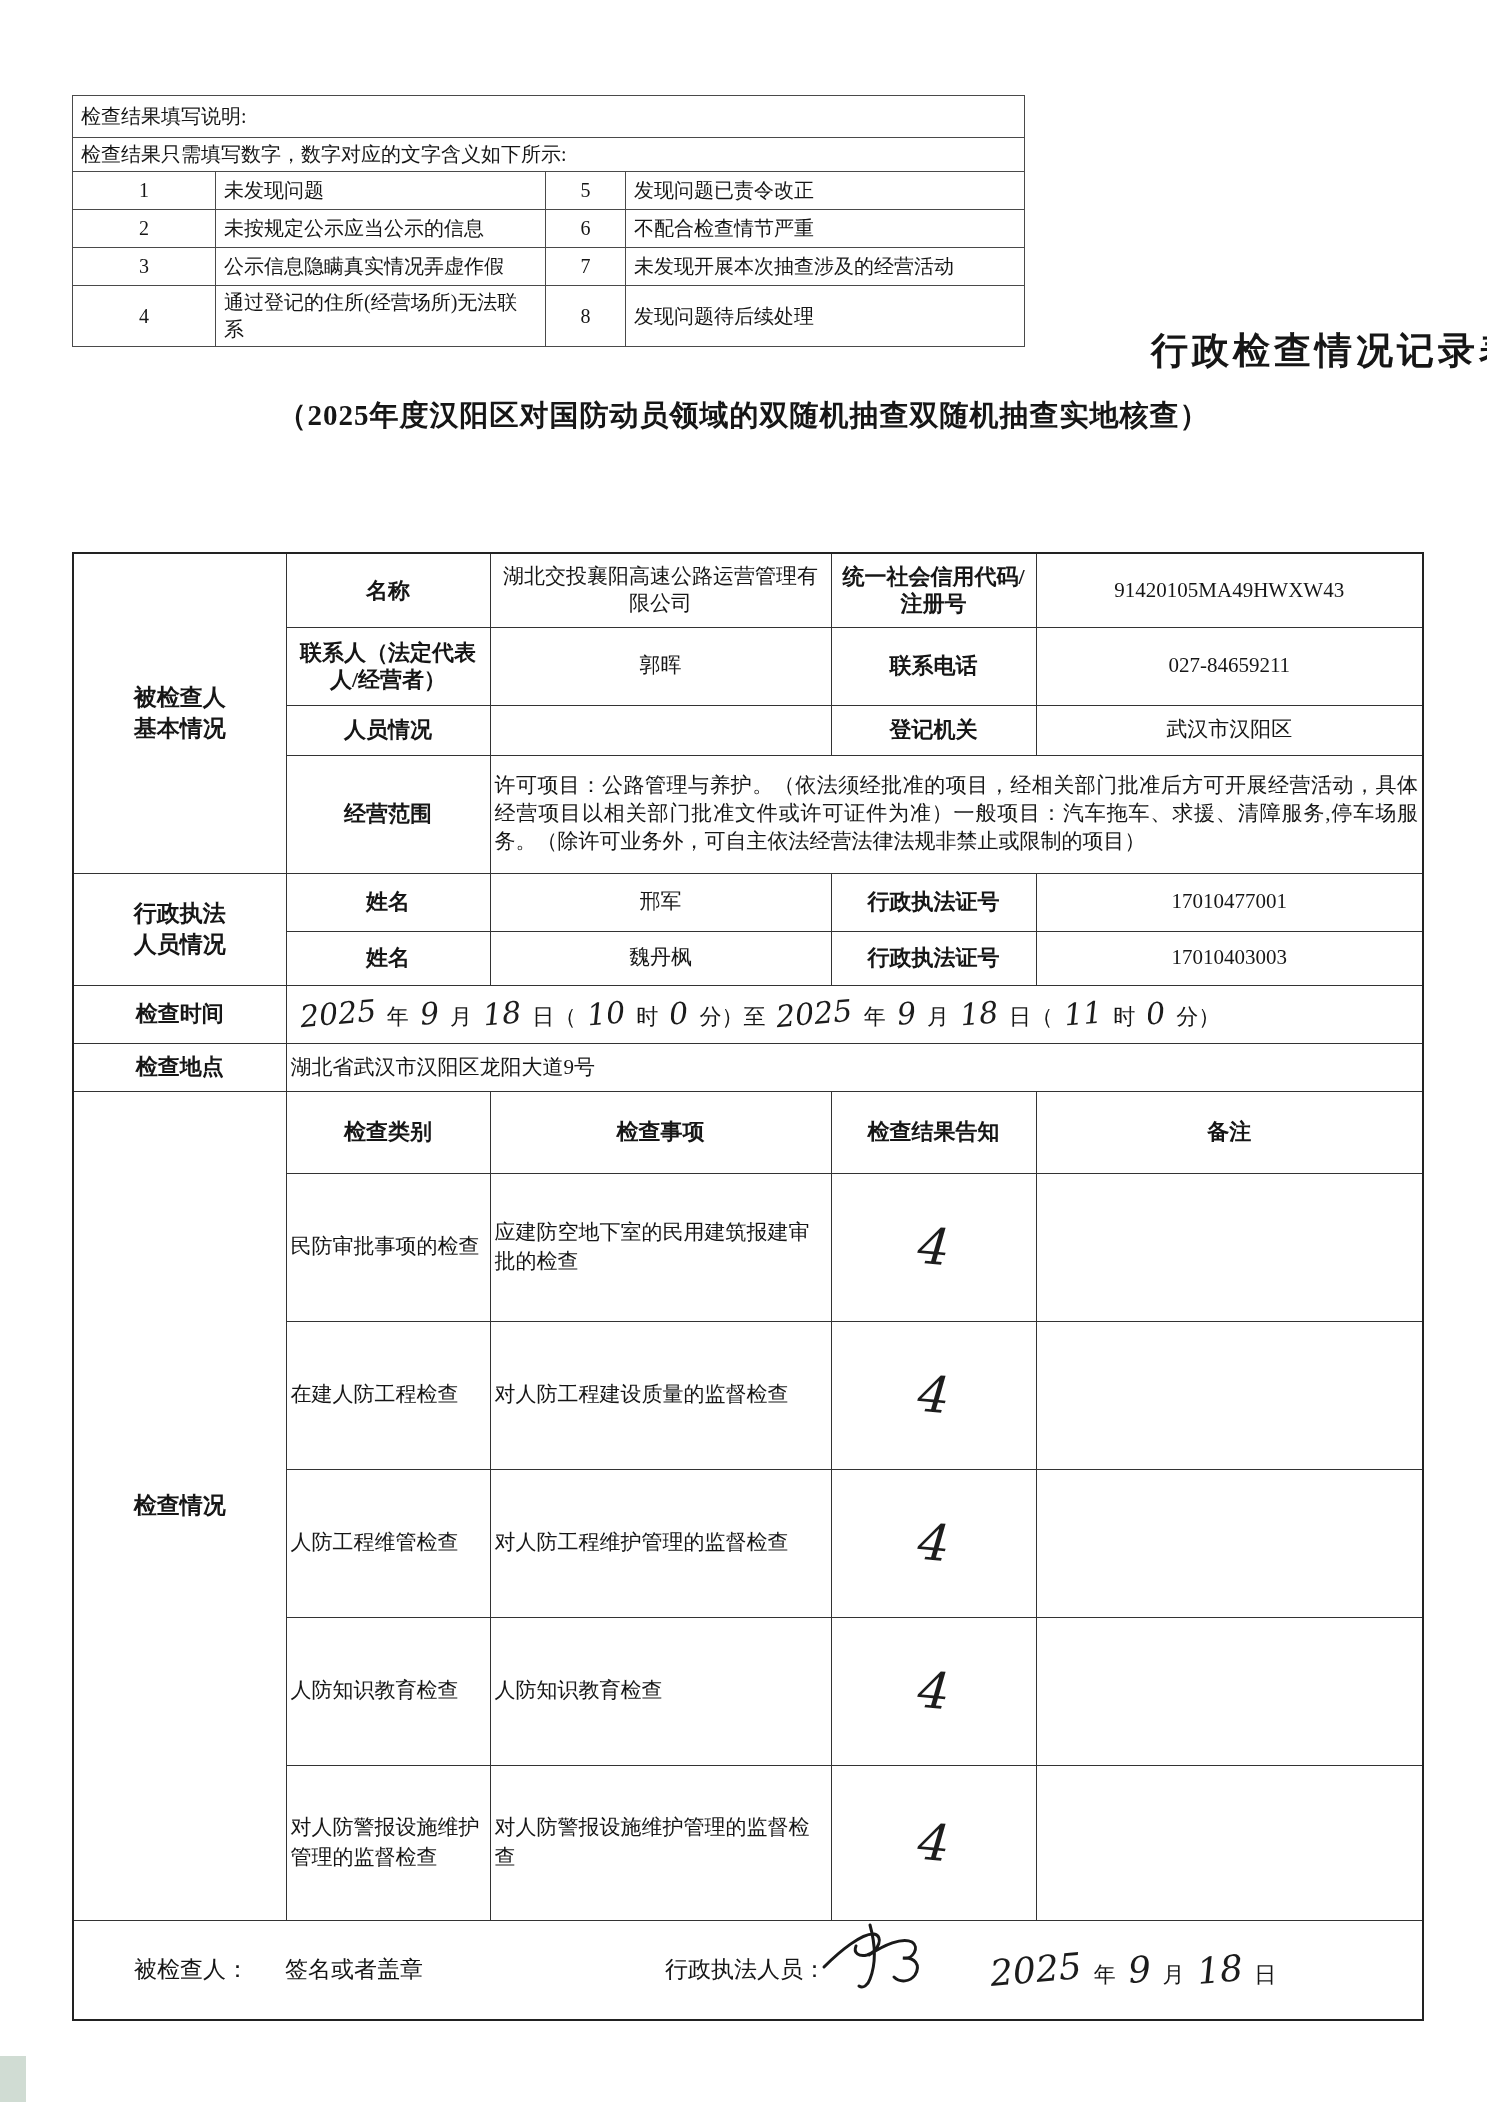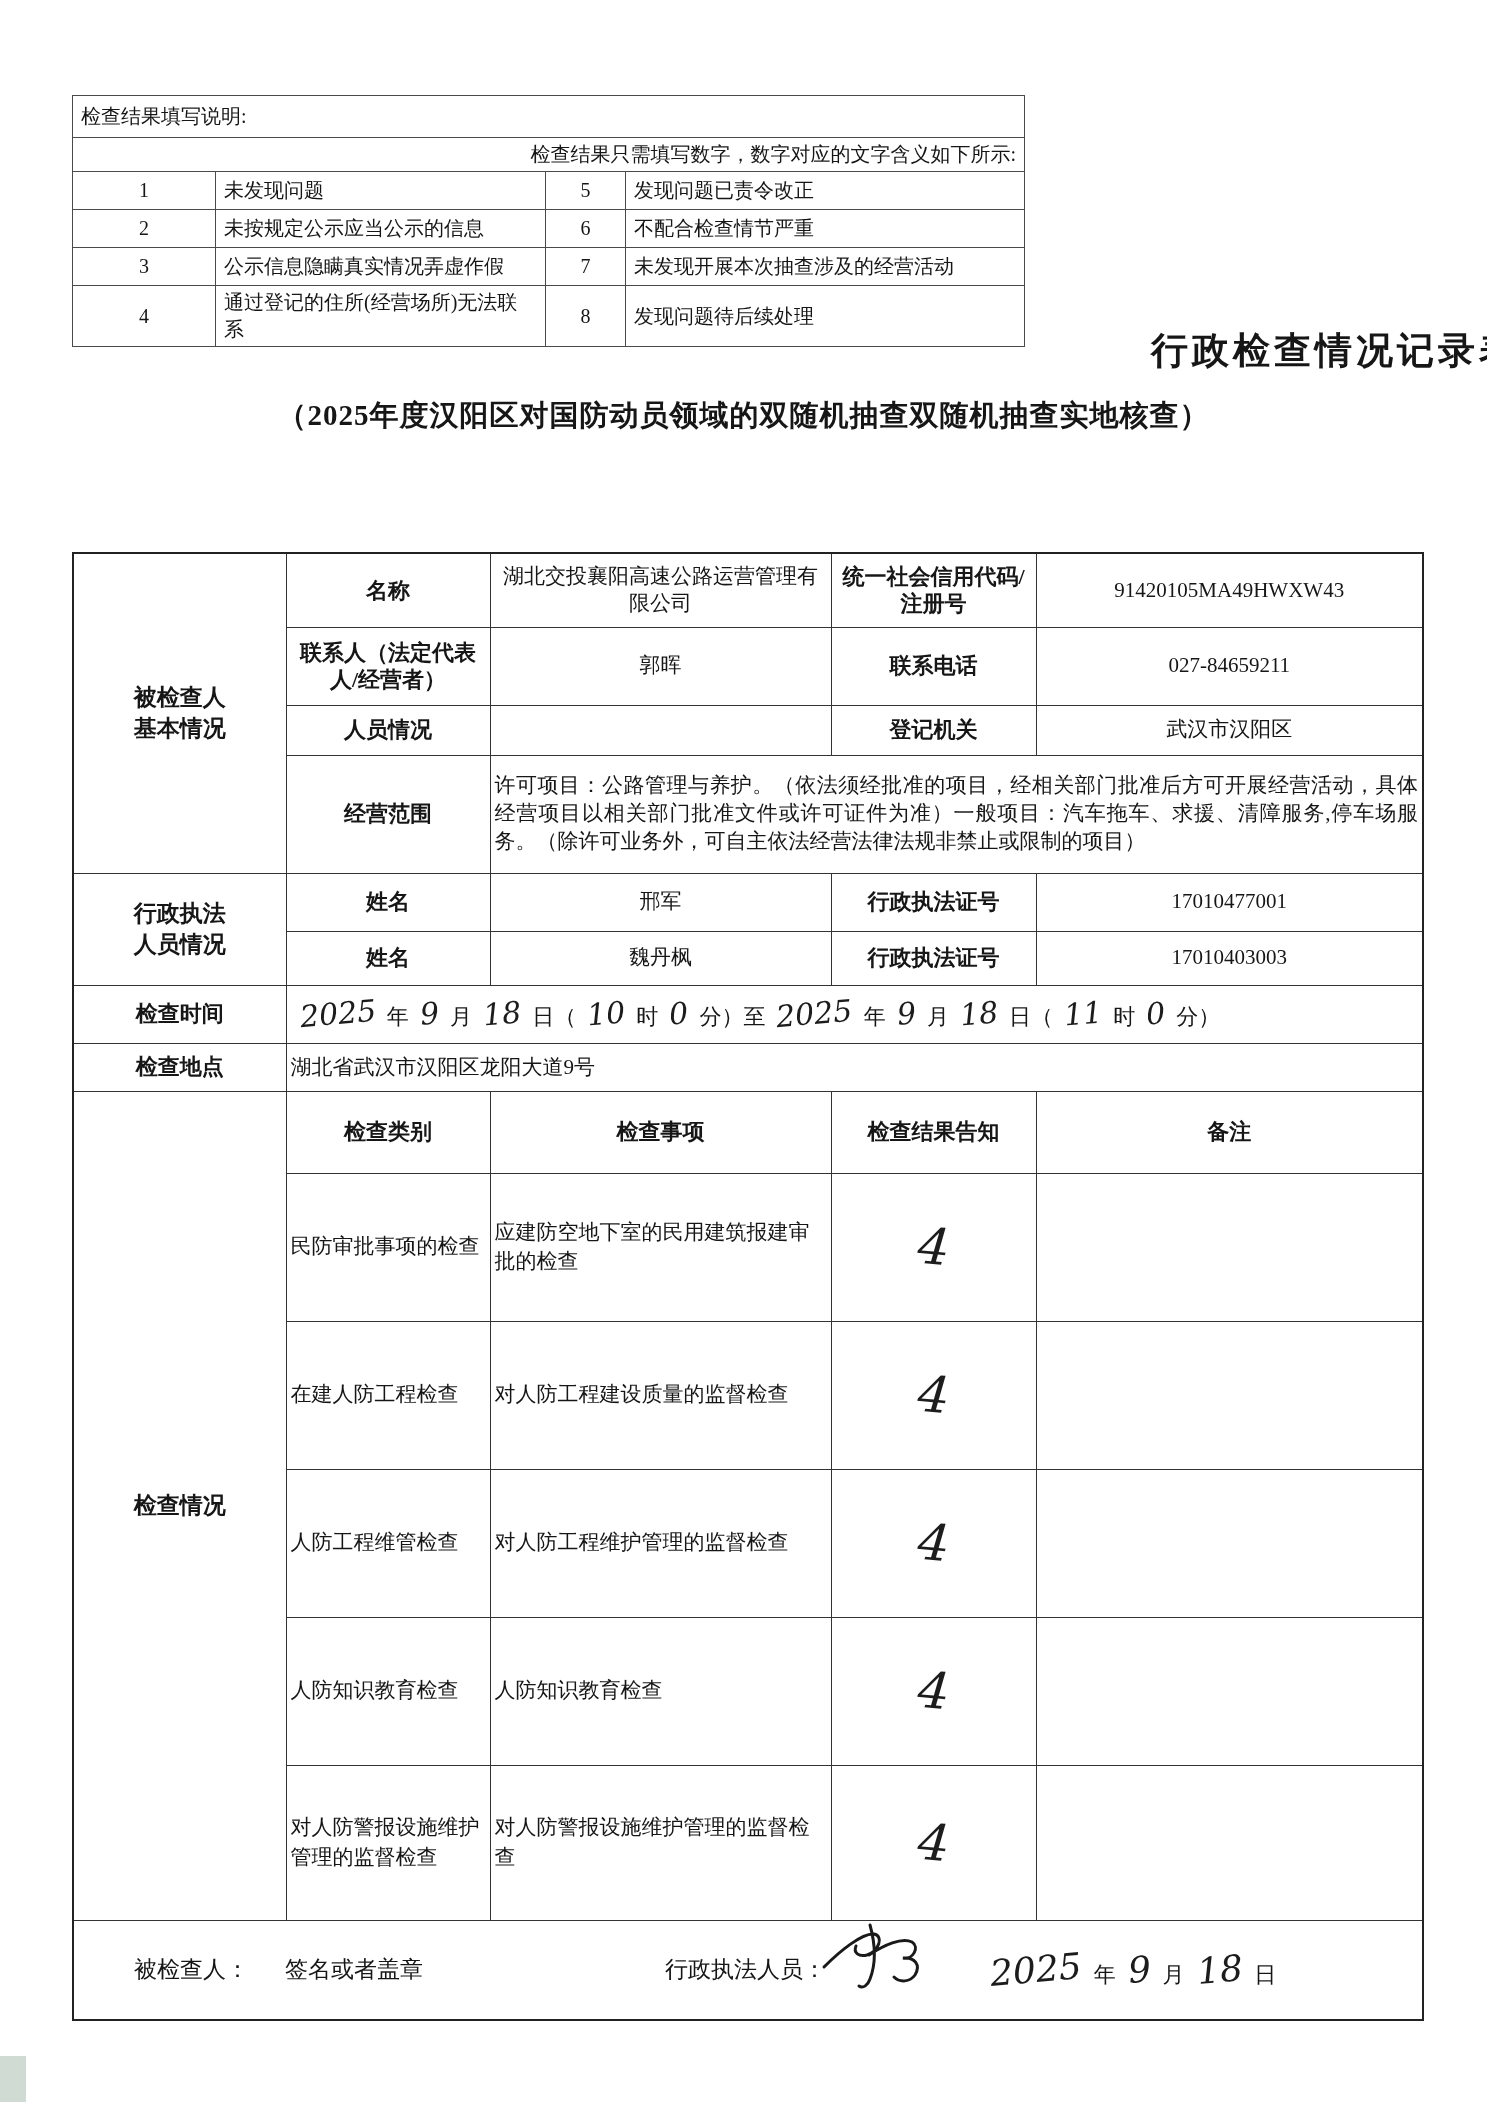--- a/index.html
+++ b/index.html
@@ -21,21 +21,21 @@
     position: absolute; left: 72px; top: 95px;
     width: 952px;
   }
   .legend-table td {
     border: 1px solid #4a4a4a;
     font-size: 20px;
     padding: 3px 8px;
     vertical-align: middle;
   }
   .legend-table .lg-head { height: 42px; }
-  .legend-table .lg-sub  { height: 34px; text-align: right; }
+  .legend-table .lg-sub  { height: 34px; }
   .legend-table .num { text-align: center; height: 38px; }
   .legend-table .txt { text-align: left; }
 
   
   .title {
     position: absolute; left: 0; top: 326px; width: 100%;
     text-align: right;
     font-size: 37px; font-weight: bold; letter-spacing: 4px; margin-left: 33px;
   }
   .subtitle {

